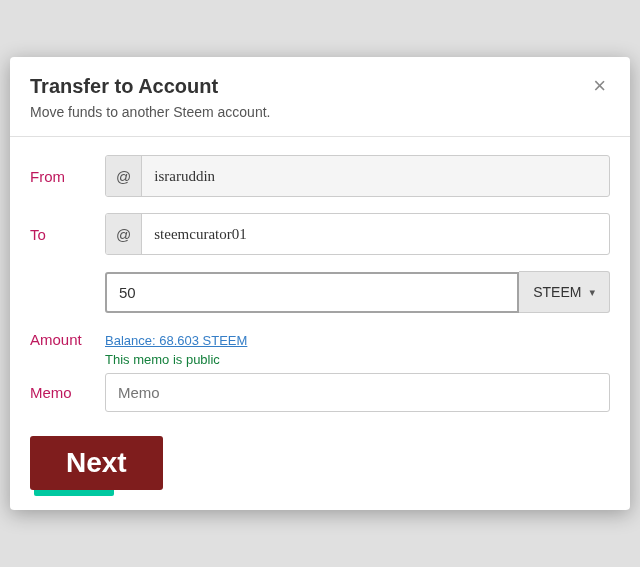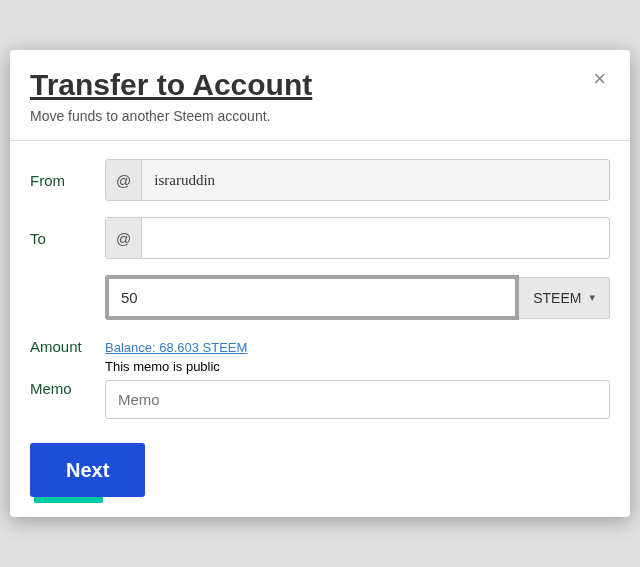--- a/index.html
+++ b/index.html
@@ -29,24 +29,23 @@
     }
 
     .dialog-header {
       padding: 18px 20px 6px 20px;
       display: flex;
       justify-content: space-between;
       align-items: flex-start;
     }
 
     .dialog-title {
-      font-size: 30px;
+      font-size: 20px;
       font-weight: 600;
       color: #333;
-      text-decoration: underline;
     }
 
     .close-btn {
       background: none;
       border: none;
       font-size: 22px;
       color: #888;
       cursor: pointer;
       line-height: 1;
       padding: 0 4px;
@@ -70,21 +69,21 @@
 
     .form-row {
       display: flex;
       align-items: center;
       margin-bottom: 16px;
     }
 
     .form-label {
       width: 75px;
       font-size: 15px;
-      color: #14532d;
+      color: #be185d;
       flex-shrink: 0;
     }
 
     .input-wrapper {
       flex: 1;
       display: flex;
       align-items: center;
       border: 1px solid #ccc;
       border-radius: 3px;
       background: #f5f5f5;
@@ -130,21 +129,21 @@
     }
 
     .amount-fields {
       display: flex;
       align-items: center;
       gap: 0;
     }
 
     .amount-input {
       flex: 1;
-      border: 4px solid #a3a3a3;
+      border: 2px solid #a3a3a3;
       border-radius: 3px 0 0 3px;
       padding: 10px 12px;
       font-size: 15px;
       color: #333;
       outline: none;
       background: #fff;
     }
 
     .currency-btn {
       border: 1px solid #ccc;
@@ -174,54 +173,55 @@
       cursor: pointer;
       display: inline-block;
     }
 
     .memo-section {
       margin-bottom: 8px;
     }
 
     .memo-note {
       font-size: 13px;
-      color: #000000;
+      color: #15803d;
       margin-bottom: 6px;
       margin-left: 75px;
     }
 
     .memo-row {
       display: flex;
+      align-items: center;
     }
 
     .memo-input {
       flex: 1;
       border: 1px solid #ccc;
       border-radius: 3px;
       padding: 10px 12px;
       font-size: 15px;
       color: #aaa;
       outline: none;
       background: #fff;
     }
 
     .dialog-footer {
       padding: 16px 20px 20px 20px;
       display: flex;
       align-items: flex-end;
     }
 
     .next-btn {
-      background: #1d4ed8;
+      background: #7f1d1d;
       color: #fff;
       border: none;
       border-radius: 3px;
       padding: 0 36px;
       height: 54px;
-      font-size: 20px;
+      font-size: 28px;
       font-weight: 700;
       cursor: pointer;
       position: relative;
       overflow: visible;
     }
 
     .next-btn::after {
       content: '';
       position: absolute;
       bottom: -6px;
@@ -250,20 +250,21 @@
       <div class="input-wrapper">
         <span class="at-symbol">@</span>
         <input type="text" class="text-input" readonly="" value="israruddin" style="">
       </div>
     </div>
 
     <div class="form-row">
       <label class="form-label">To</label>
       <div class="input-wrapper white-bg">
         <span class="at-symbol">@</span>
+        <input type="text" class="text-input" value="steemcurator01" style="">
       </div>
     </div>
 
     <div class="form-row amount-row">
       <label class="form-label">Amount</label>
       <div class="amount-input-group">
         <div class="amount-fields">
           <input type="text" class="amount-input" value="50" style="">
           <button class="currency-btn">
             <span>STEEM</span>

